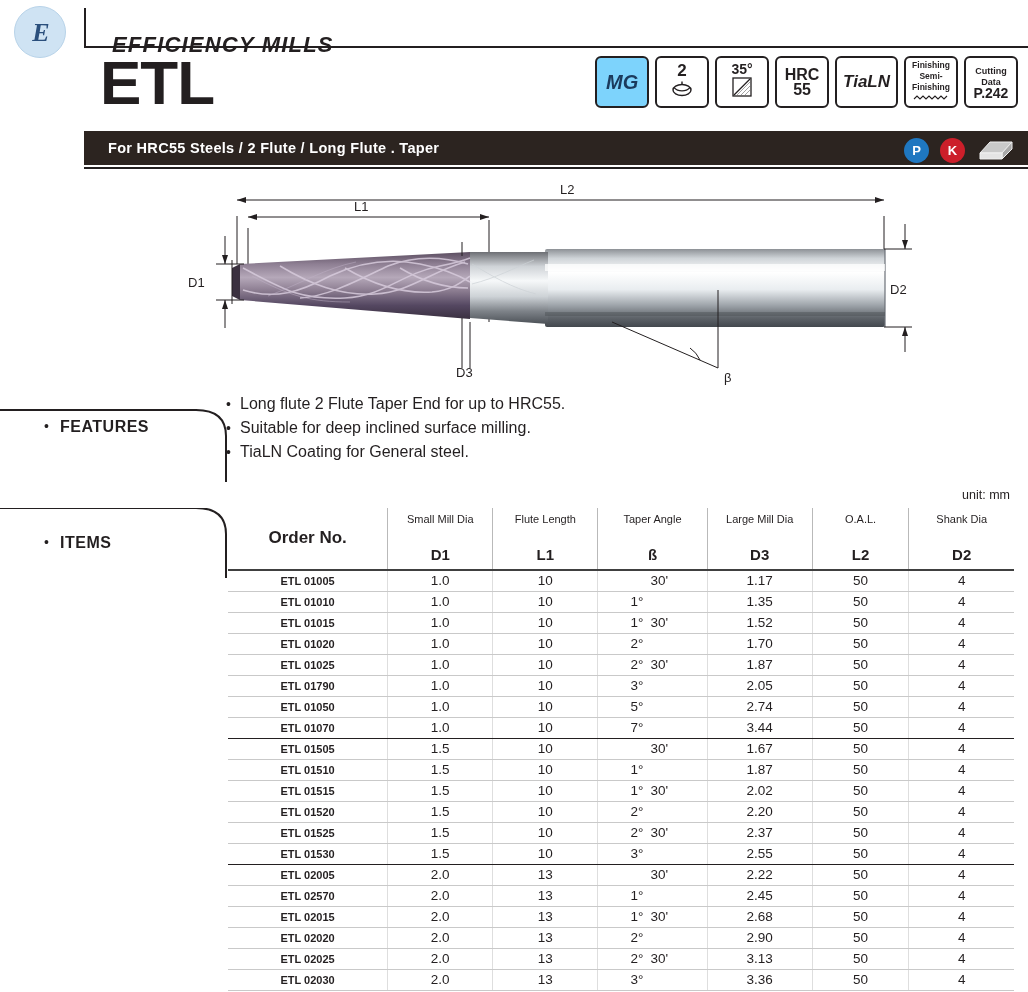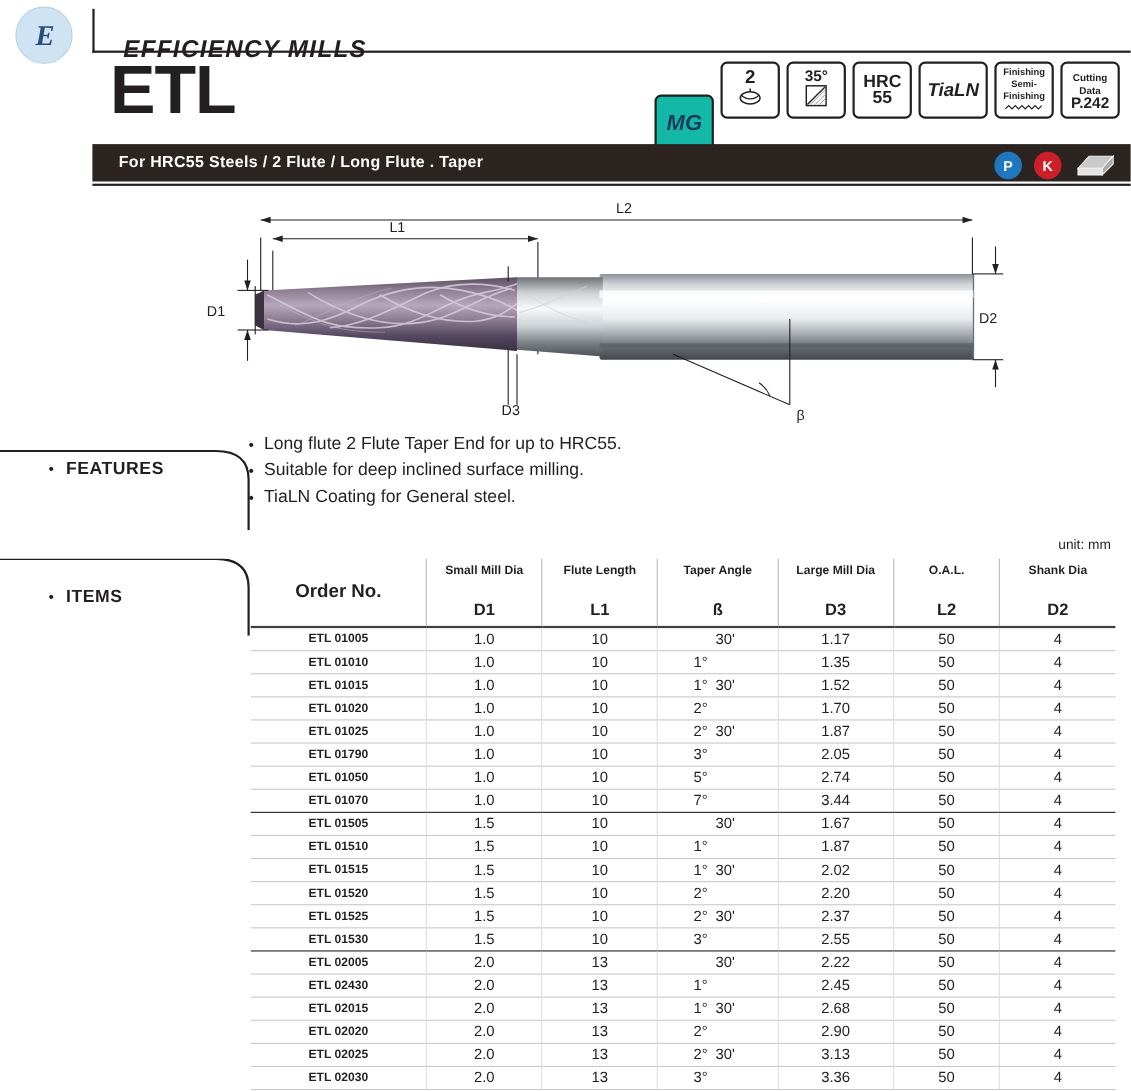--- a/index.html
+++ b/index.html
@@ -49,21 +49,21 @@
   }
 
   
   .chips { position:absolute; right:10px; top:56px; display:flex; align-items:flex-start; gap:6px; }
   .chip {
     border:2px solid #231f20; border-radius:6px;
     height:52px; min-width:54px; background:#fff;
     display:flex; flex-direction:column; align-items:center; justify-content:center;
     padding:0 6px;
   }
-  .chip-mg { background:#14b8a6; border-color:#231f20;margin-top:30px; }
+  .chip-mg { background:#7dd3fc; border-color:#231f20; }
   .chip-mg .chip-txt { font-weight:bold; font-size:20px; font-style:italic; color:#1b3a5c; }
   .chip-flute .chip-num { font-weight:bold; font-size:17px; line-height:16px; }
   .chip-flute .flute-ico { margin-top:1px; }
   .chip-angle .chip-num { font-weight:bold; font-size:14px; line-height:14px; }
   .chip-hrc .l1 { font-weight:bold; font-size:16px; line-height:15px; }
   .chip-hrc .l2 { font-weight:bold; font-size:16px; line-height:15px; }
   .chip-coat .chip-txt { font-weight:bold; font-size:17px; font-style:italic; }
   .chip-fin { font-size:8.5px; font-weight:bold; line-height:11px; text-align:center; }
   .chip-cut { font-size:9px; font-weight:bold; line-height:11px; text-align:left; }
   .chip-cut .pg { font-size:14px; }
@@ -117,21 +117,21 @@
   }
   table.spec th, table.spec td { text-align:center; vertical-align:middle; }
   table.spec thead th {
     border-bottom:2px solid #404040;
     border-left:1px solid #b9b9b9;
     padding:4px 2px 5px 2px;
     font-weight:normal;
     height:62px;
   }
   table.spec thead th:first-child { border-left:none; }
-  .th-sub { display:block; font-size:11px; color:#231f20; font-weight:bold; margin-bottom:21px; }
+  .th-sub { display:block; font-size:11px; color:#231f20; font-weight:normal; margin-bottom:21px; }
   .th-main { display:block; font-size:15px; font-weight:bold; }
   .order-th { font-size:17px; font-weight:bold; }
 
   table.spec tbody td {
     border-bottom:1px solid #c9c9c9;
     border-left:1px solid #dedede;
     height:21px; padding:0 2px;
   }
   table.spec tbody td:first-child { border-left:none; font-weight:bold; font-size:11px; }
   table.spec tbody tr.group-end td { border-bottom:1px solid #231f20; }
@@ -556,21 +556,21 @@
       <tr>
         <td>ETL 02005</td>
         <td>2.0</td>
         <td>13</td>
         <td><span class="ang"><span class="ang-deg"></span><span class="ang-min">30'</span></span></td>
         <td>2.22</td>
         <td>50</td>
         <td>4</td>
       </tr>
       <tr>
-        <td>ETL 02430</td>
+        <td>ETL 02570</td>
         <td>2.0</td>
         <td>13</td>
         <td><span class="ang"><span class="ang-deg">1°</span><span class="ang-min"></span></span></td>
         <td>2.45</td>
         <td>50</td>
         <td>4</td>
       </tr>
       <tr>
         <td>ETL 02015</td>
         <td>2.0</td>

